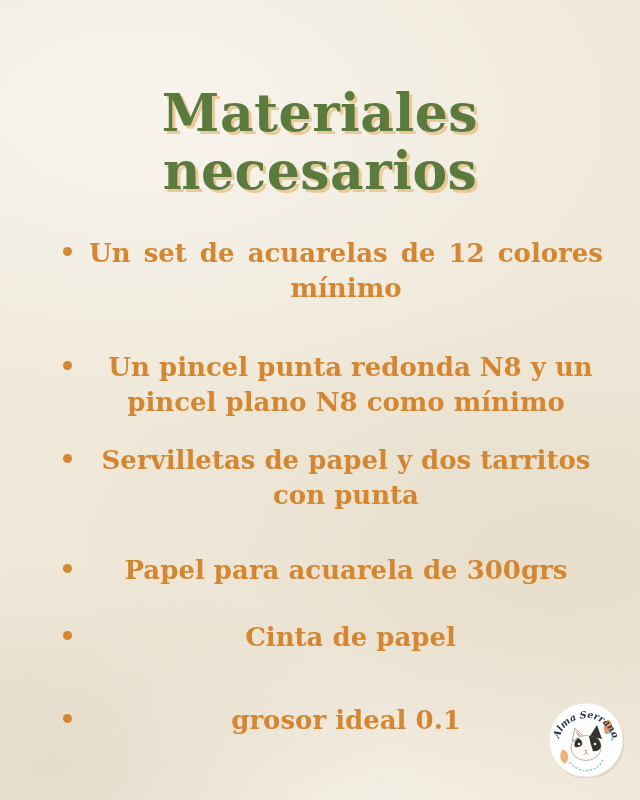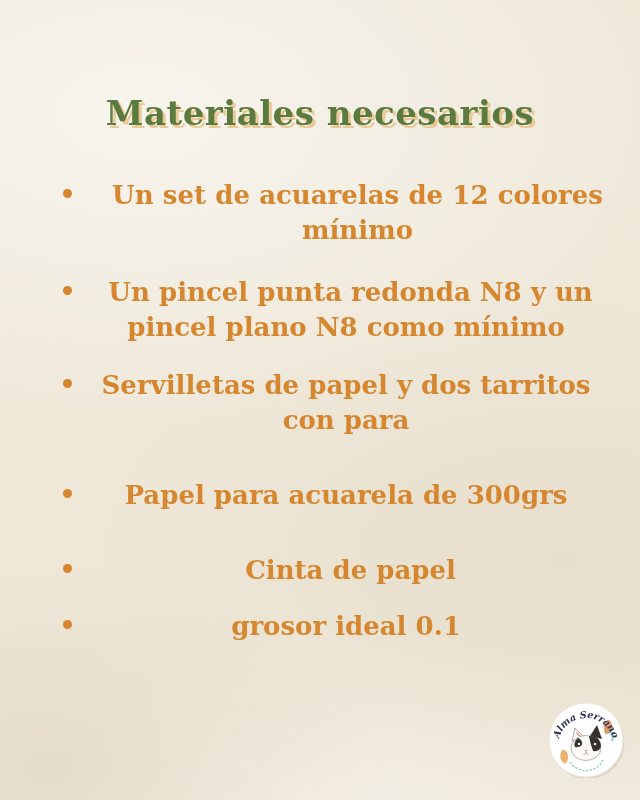--- a/index.html
+++ b/index.html
@@ -18,36 +18,36 @@
     background-color:var(--bg);
     background-image:
       radial-gradient(ellipse 900px 520px at 22% 14%, rgba(255,255,255,0.55), rgba(255,255,255,0) 62%),
       radial-gradient(ellipse 760px 420px at 88% 70%, rgba(213,199,174,0.30), rgba(213,199,174,0) 65%),
       radial-gradient(ellipse 560px 340px at 8% 96%, rgba(208,194,168,0.38), rgba(208,194,168,0) 60%),
       radial-gradient(ellipse 700px 260px at 50% 101%, rgba(255,255,255,0.35), rgba(255,255,255,0) 70%);
   }
   h1.title{
     margin:0;padding:84px 10px 0 10px;
     text-align:center;
-    font-size:34px;line-height:58px;font-weight:bold;
+    font-size:52px;line-height:58px;font-weight:bold;
     letter-spacing:0.5px;
     color:var(--green);
     text-shadow:3px 3px 0 var(--shadow-tan);
   }
   ul.materials{
     list-style:none;
     margin:36px 0 0 0;
     padding:0 37px 0 63px;
   }
   li.item{display:flex;align-items:flex-start;}
-  li.item:nth-child(1){margin-bottom:27px;gap:23px;}
+  li.item:nth-child(1){margin-bottom:44px;}
   li.item:nth-child(2){margin-bottom:13px;}
   li.item:nth-child(3){margin-bottom:40px;margin-top:23px;}
-  li.item:nth-child(4){margin-bottom:40px;}
-  li.item:nth-child(5){margin-bottom:21px;}
+  li.item:nth-child(4){margin-bottom:32px;}
+  li.item:nth-child(5){margin-bottom:48px;}
   .dot{
     width:9px;height:9px;border-radius:50%;
     background:var(--orange);
     margin:11px 17px 0 0;flex-shrink:0;
   }
   .lines{flex:1;min-width:0;}
   .ln{
     font-size:26px;line-height:35px;font-weight:bold;
     color:var(--orange);
     white-space:pre;
@@ -79,21 +79,21 @@
     <span class="dot"></span>
     <div class="lines">
       <div class="ln"> Un pincel punta redonda N8 y un</div>
       <div class="ln">pincel plano N8 como mínimo</div>
     </div>
   </li>
   <li class="item">
     <span class="dot"></span>
     <div class="lines">
       <div class="ln">Servilletas de papel y dos tarritos</div>
-      <div class="ln">con para</div>
+      <div class="ln">con punta</div>
     </div>
   </li>
   <li class="item">
     <span class="dot"></span>
     <div class="lines">
       <div class="ln">Papel para acuarela de 300grs</div>
     </div>
   </li>
   <li class="item">
     <span class="dot"></span>

